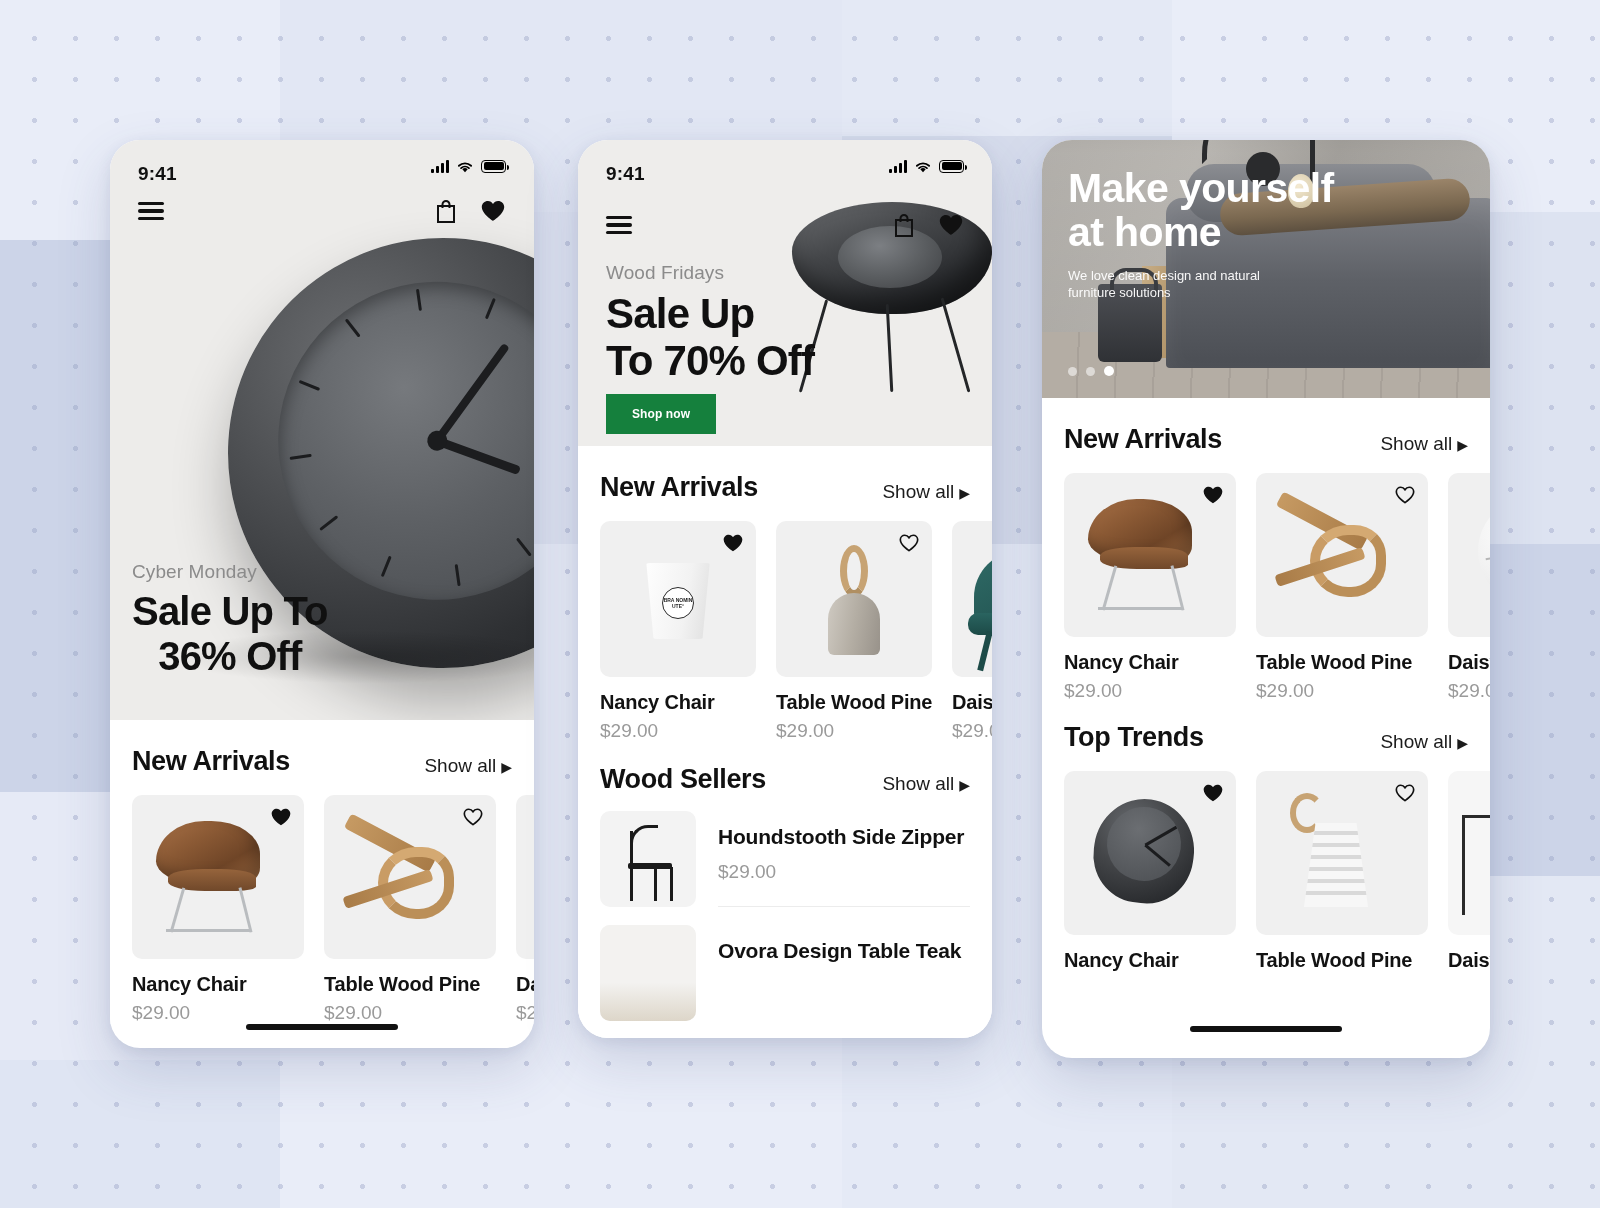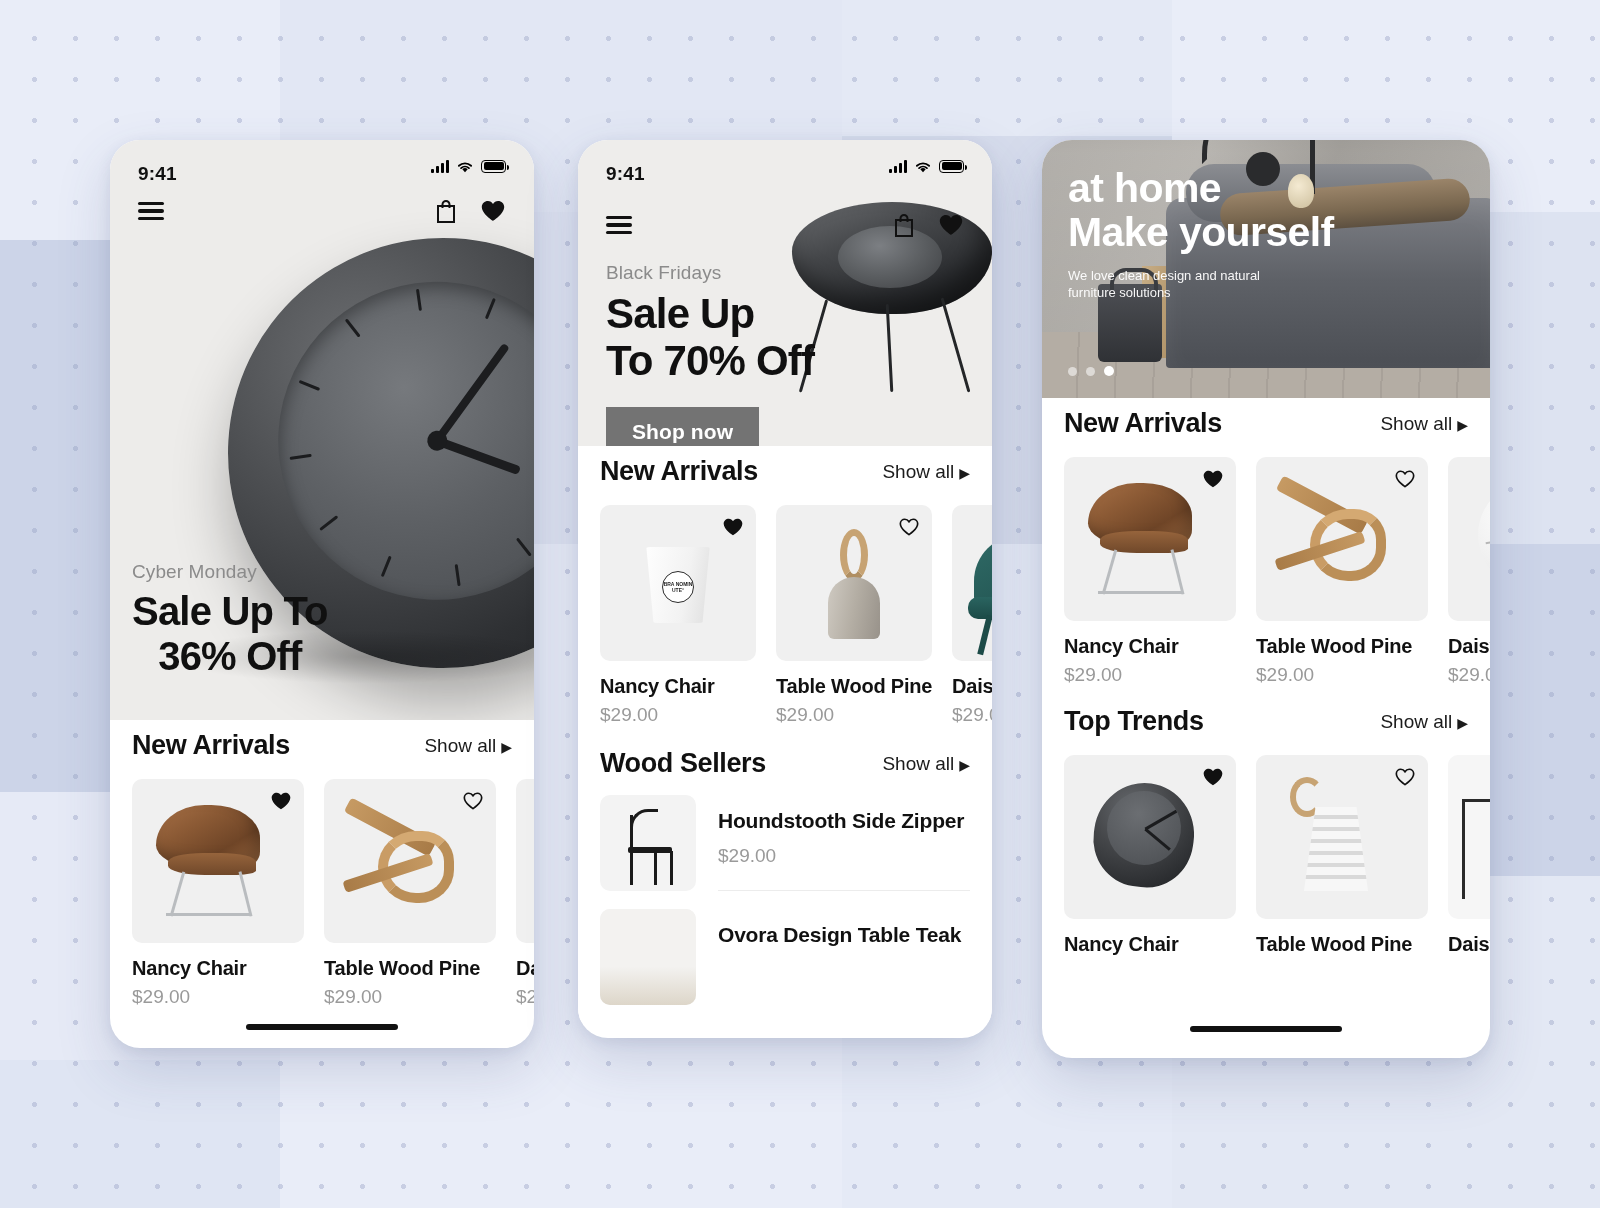--- a/index.html
+++ b/index.html
@@ -120,22 +120,22 @@
     position:absolute; left: 60px; bottom: 36px; width: 400px; height: 54px;
     background: radial-gradient(ellipse at center, rgba(0,0,0,.20) 0%, rgba(0,0,0,0) 70%);
   }
   #phone1 .hero-copy { position:absolute; left: 22px; bottom: 40px; }
   #phone1 .hero-h1 { font-size: 40px; text-align: center; }
 
   
   #phone2 .hero { height: 260px; background: #eeedeb; padding: 18px 28px 0 28px; }
   #phone2 .hero-h1 { font-size: 42px; line-height:1.12; }
   .shop-btn {
-    display:inline-block; margin-top: 23px;
-    background: #737373; color:#fff; font-size:21px; font-weight:700;
+    display:inline-block; margin-top: 10px;
+    background: #15803d; color:#fff; font-size:12px; font-weight:700;
     padding: 13px 26px; border:none; cursor:pointer;
     letter-spacing: .1px;
   }
   #p2-chair { position:absolute; right: -16px; top: 6px; width: 230px; height: 210px; }
   .bowl {
     position:absolute; left: 14px; top: 10px; width: 200px; height: 112px;
     border-radius: 50% 50% 48% 48% / 44% 44% 56% 56%;
     background: linear-gradient(160deg,#6a6c6f 0%, #45474a 36%, #2c2e31 70%, #1d1f21 100%);
     box-shadow: inset -10px -16px 24px rgba(0,0,0,.45);
   }
@@ -197,22 +197,22 @@
   #phone3 .hero-copy { position:absolute; left: 26px; top: 112px; width: 330px; }
   #phone3 .hero-h1 { font-size: 41px; color:#fff; font-weight:800; letter-spacing:-.6px; line-height:1.08; }
   #phone3 .hero-sub { margin-top: 12px; font-size: 13px; color: rgba(255,255,255,.95); line-height:1.34; }
   .dots { position:absolute; left: 26px; bottom: 22px; display:flex; gap:9px; align-items:center; z-index:6; }
   .dots i { width: 9px; height: 9px; border-radius:50%; background: rgba(255,255,255,.55); display:block; }
   .dots i.on { background:#fff; width:10px; height:10px; }
 
   
   .sheet { background:#fff; position: relative; }
   .sec-head {
-    display:flex; align-items: center; justify-content: space-between;
-    padding: 10px 22px 0 22px;
+    display:flex; align-items: flex-end; justify-content: space-between;
+    padding: 26px 22px 0 22px;
   }
   .sec-title { font-size: 27px; font-weight: 800; color:#111; letter-spacing:-.4px; }
   .show-all { font-size: 19px; color:#1b1b1b; cursor:pointer; white-space:nowrap; }
   .show-all .car { font-size: 14px; margin-left: 5px; }
 
   .rail { display:flex; gap: 20px; padding: 18px 0 0 22px; overflow:hidden; }
   .card { flex: 0 0 auto; width: 156px; }
   .card.wide { width: 172px; }
   .thumb {
     position:relative; width: 100%; height: 156px;
@@ -512,21 +512,21 @@
           </span>
           <span class="icon-btn">
             <svg width="26" height="24" viewBox="0 0 26 24">
                 <path d="M13 22S1.8 14.9 1.8 8.1C1.8 4.5 4.6 2 7.9 2c2.2 0 4 1.2 5.1 3 1.1-1.8 2.9-3 5.1-3 3.3 0 6.1 2.5 6.1 6.1C24.2 14.9 13 22 13 22z" fill="#111"></path>
               </svg>
           </span>
         </div>
       </div>
 
       <div class="hero-copy">
-        <div class="eyebrow">Black Fridays</div>
+        <div class="eyebrow">Wood Fridays</div>
         <div class="hero-h1">
           <div>Sale Up</div>
           <div>To 70% Off</div>
         </div>
         <button class="shop-btn">Shop now</button>
       </div>
     </div>
 
     <div class="sheet">
       <div class="sec-head">
@@ -633,22 +633,22 @@
         <div class="bed"></div>
         <div class="throw"></div>
         <div class="lamp-arm"></div>
         <div class="lamp-stem"></div>
         <div class="lamp-head"></div>
         <div class="bulb"></div>
       </div>
 
       <div class="hero-copy">
         <div class="hero-h1">
+          <div>Make yourself</div>
           <div>at home</div>
-          <div>Make yourself</div>
         </div>
         <div class="hero-sub">
           <div>We love clean design and natural</div>
           <div>furniture solutions</div>
         </div>
       </div>
 
       <div class="dots">
         <i></i>
         <i></i>

